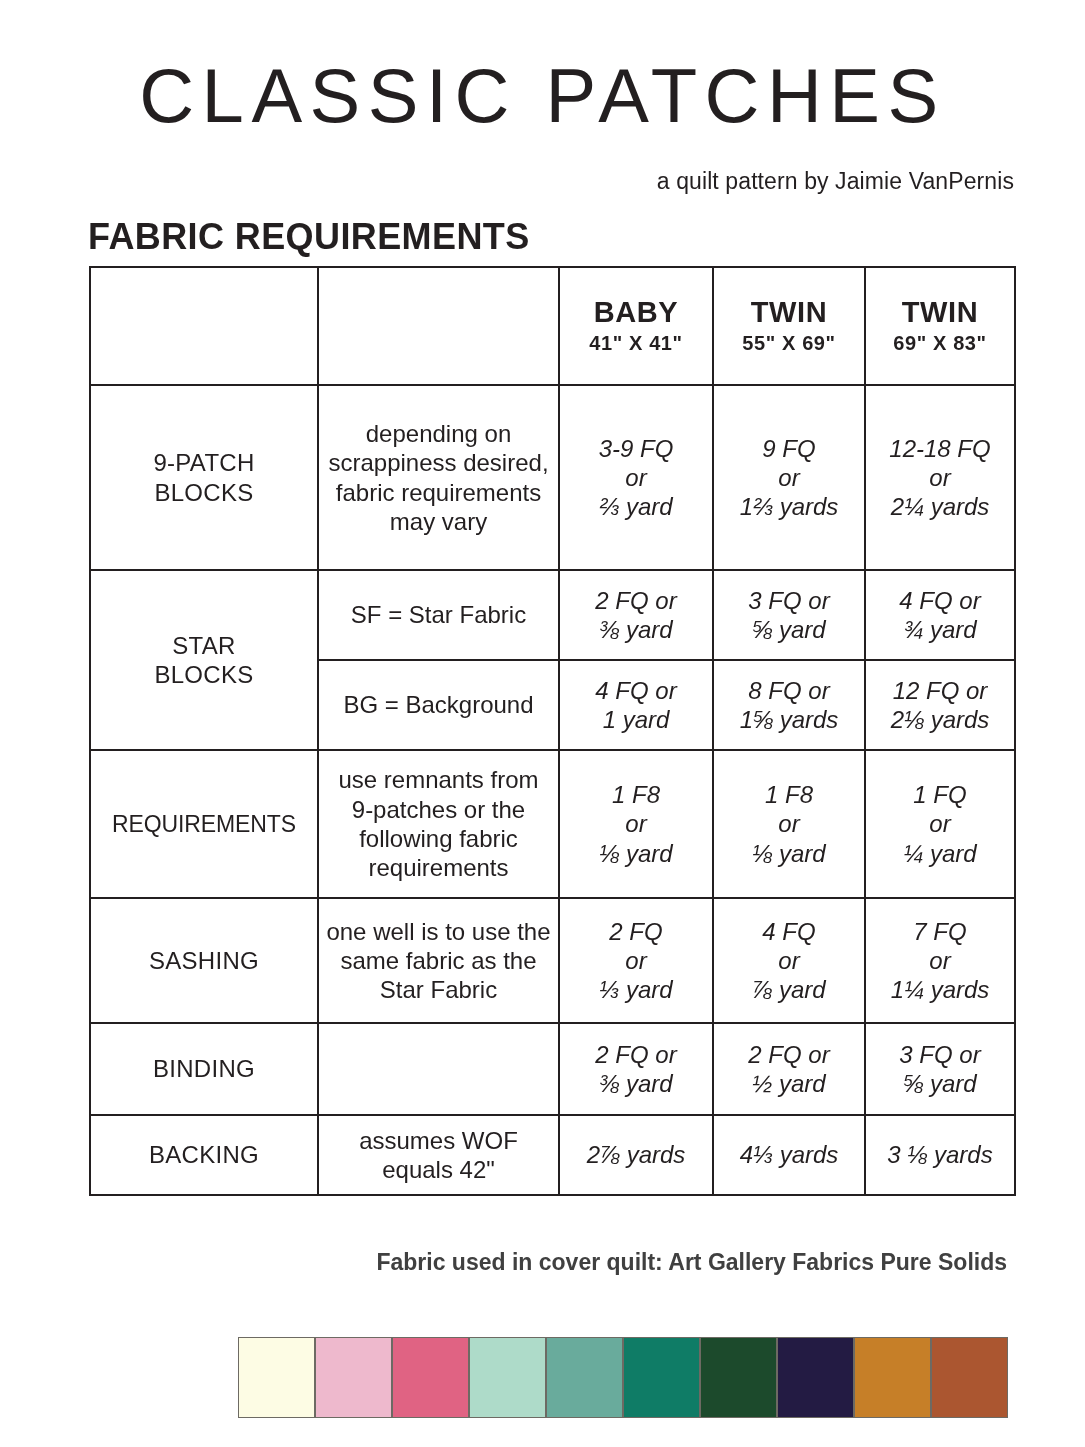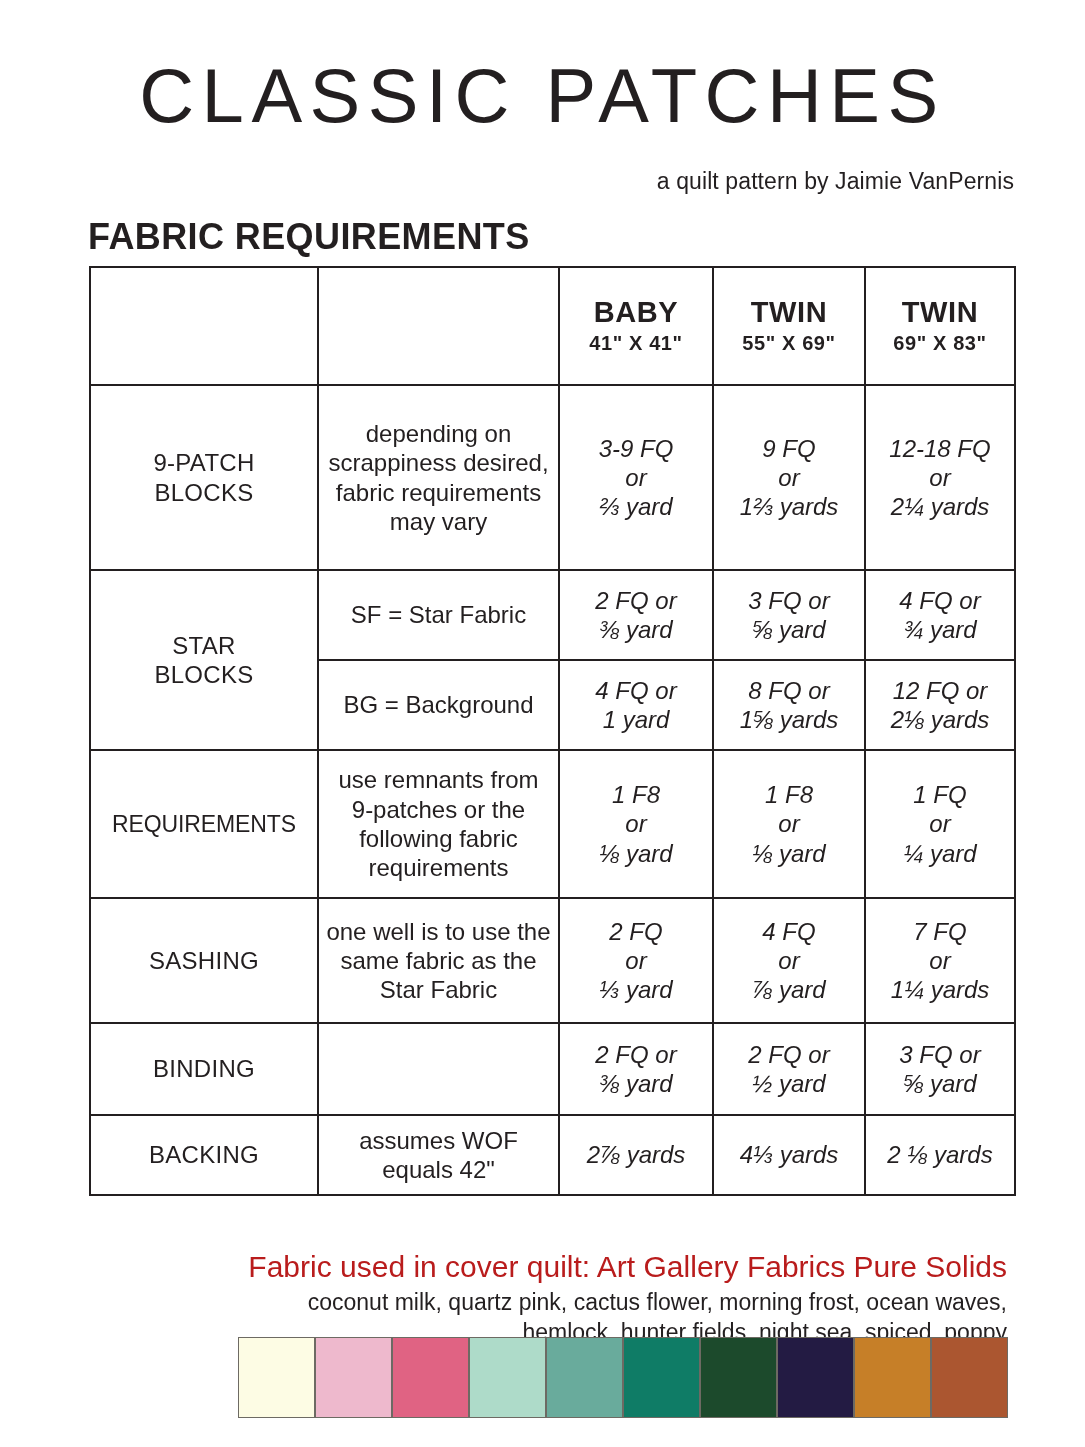--- a/index.html
+++ b/index.html
@@ -156,24 +156,24 @@
 
   
   .credits {
     position: absolute;
     top: 1248px;
     left: 0;
     width: 1007px;
     text-align: right;
   }
   .credits-title {
-    font-size: 30px;
-    font-weight: 400;
+    font-size: 23px;
+    font-weight: 700;
     line-height: 1.28;
-    color: #b91c1c;
+    color: #404040;
   }
   .credits-list {
     font-size: 23px;
     font-weight: 400;
     line-height: 1.28;
     color: #231f20;
     margin-top: 2px;
     padding-left: 260px;
   }
 
@@ -283,29 +283,28 @@
         <td class="val-cell">2 FQ or<br>⅜ yard</td>
         <td class="val-cell">2 FQ or<br>½ yard</td>
         <td class="val-cell">3 FQ or<br>⅝ yard</td>
       </tr>
 
       <tr class="r-back">
         <td class="cat-label">BACKING</td>
         <td class="note-cell">assumes WOF equals 42"</td>
         <td class="val-cell">2⅞ yards</td>
         <td class="val-cell">4⅓ yards</td>
-        <td class="val-cell">2 ⅛ yards</td>
+        <td class="val-cell">3 ⅛ yards</td>
       </tr>
     </tbody>
   </table>
 
 
   <div class="credits">
     <div class="credits-title">Fabric used in cover quilt: Art Gallery Fabrics Pure Solids</div>
-    <div class="credits-list">coconut milk, quartz pink, cactus flower, morning frost, ocean waves, hemlock, hunter fields, night sea, spiced, poppy</div>
   </div>
 
   <div class="swatch-strip">
     <div class="swatch" style="background: rgb(253, 252, 228);"></div>
     <div class="swatch" style="background: rgb(238, 185, 205);"></div>
     <div class="swatch" style="background: rgb(224, 99, 131);"></div>
     <div class="swatch" style="background: rgb(174, 219, 201);"></div>
     <div class="swatch" style="background: rgb(105, 171, 156);"></div>
     <div class="swatch" style="background: rgb(15, 124, 102);"></div>
     <div class="swatch" style="background: rgb(28, 74, 44);"></div>

